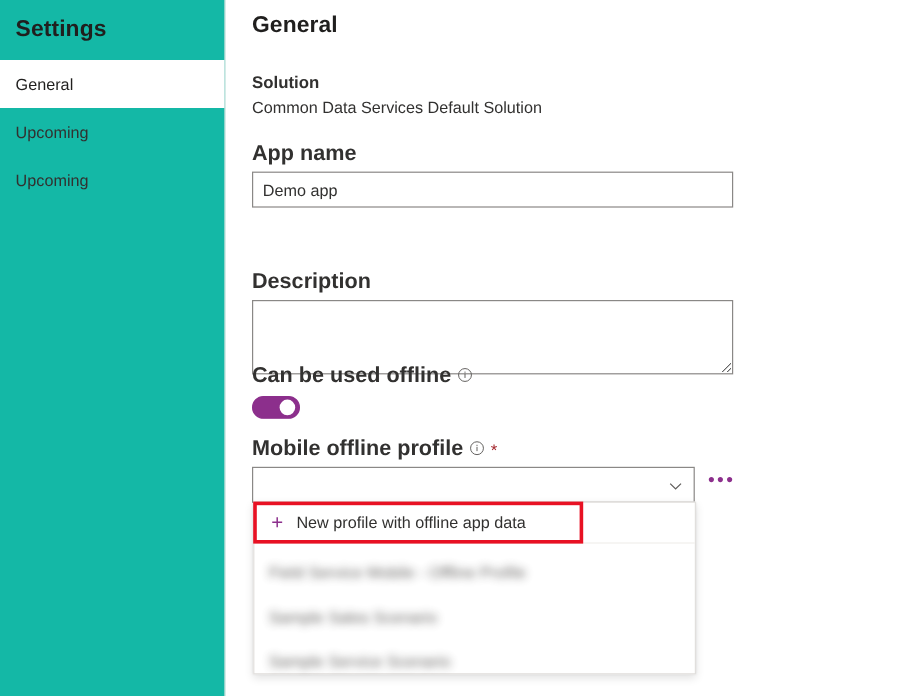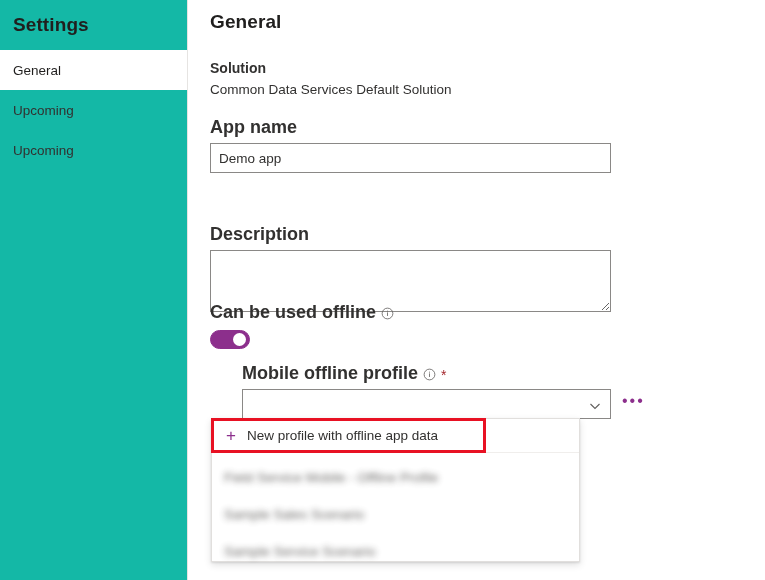--- a/index.html
+++ b/index.html
@@ -194,21 +194,20 @@
     position: absolute;
     top: 2px;
     right: 3px;
   }
 
   
   .profile-group {
     position: absolute;
     left: 22px;
     top: 364px;
-    margin-left: 32px;
   }
   .combo-row {
     display: flex;
     align-items: center;
     margin-top: 7px;
   }
   .combo {
     width: 369px;
     height: 30px;
     box-sizing: border-box;

